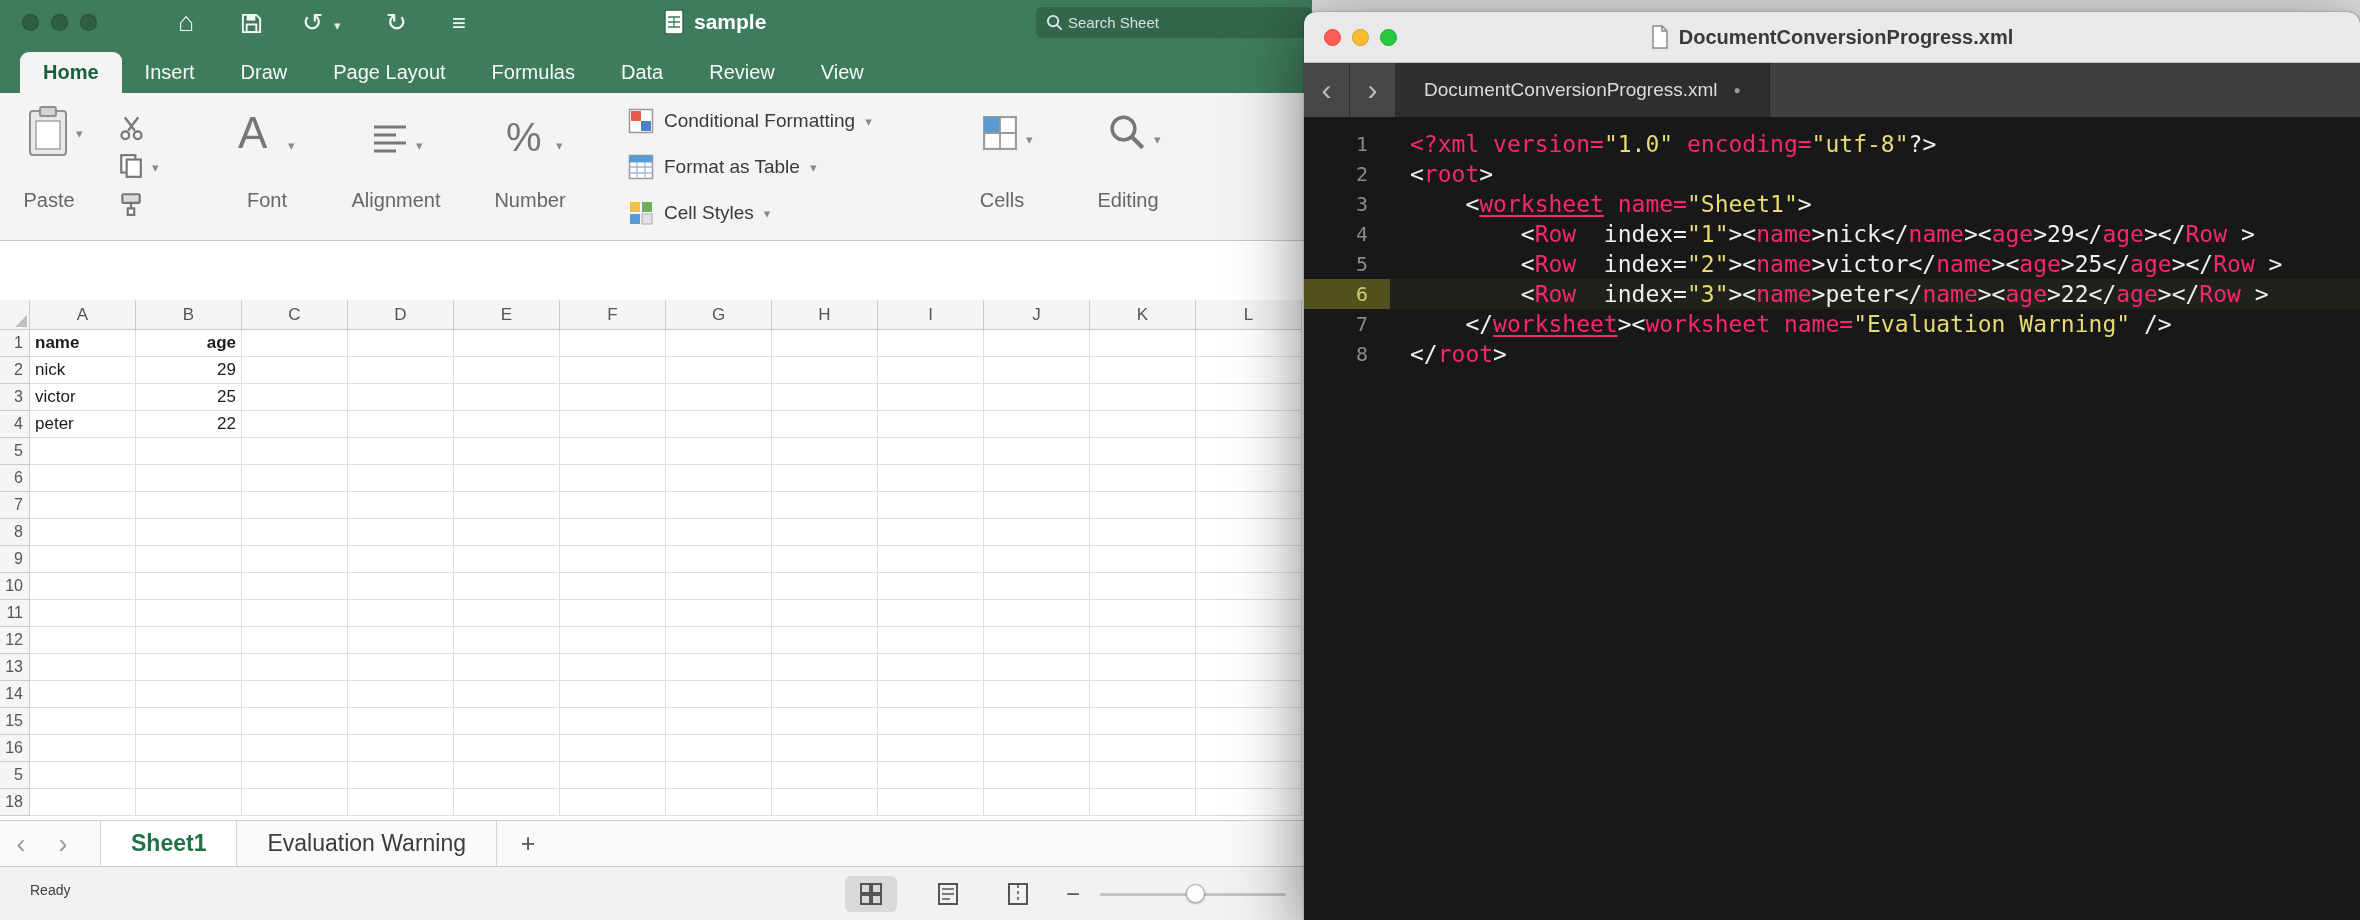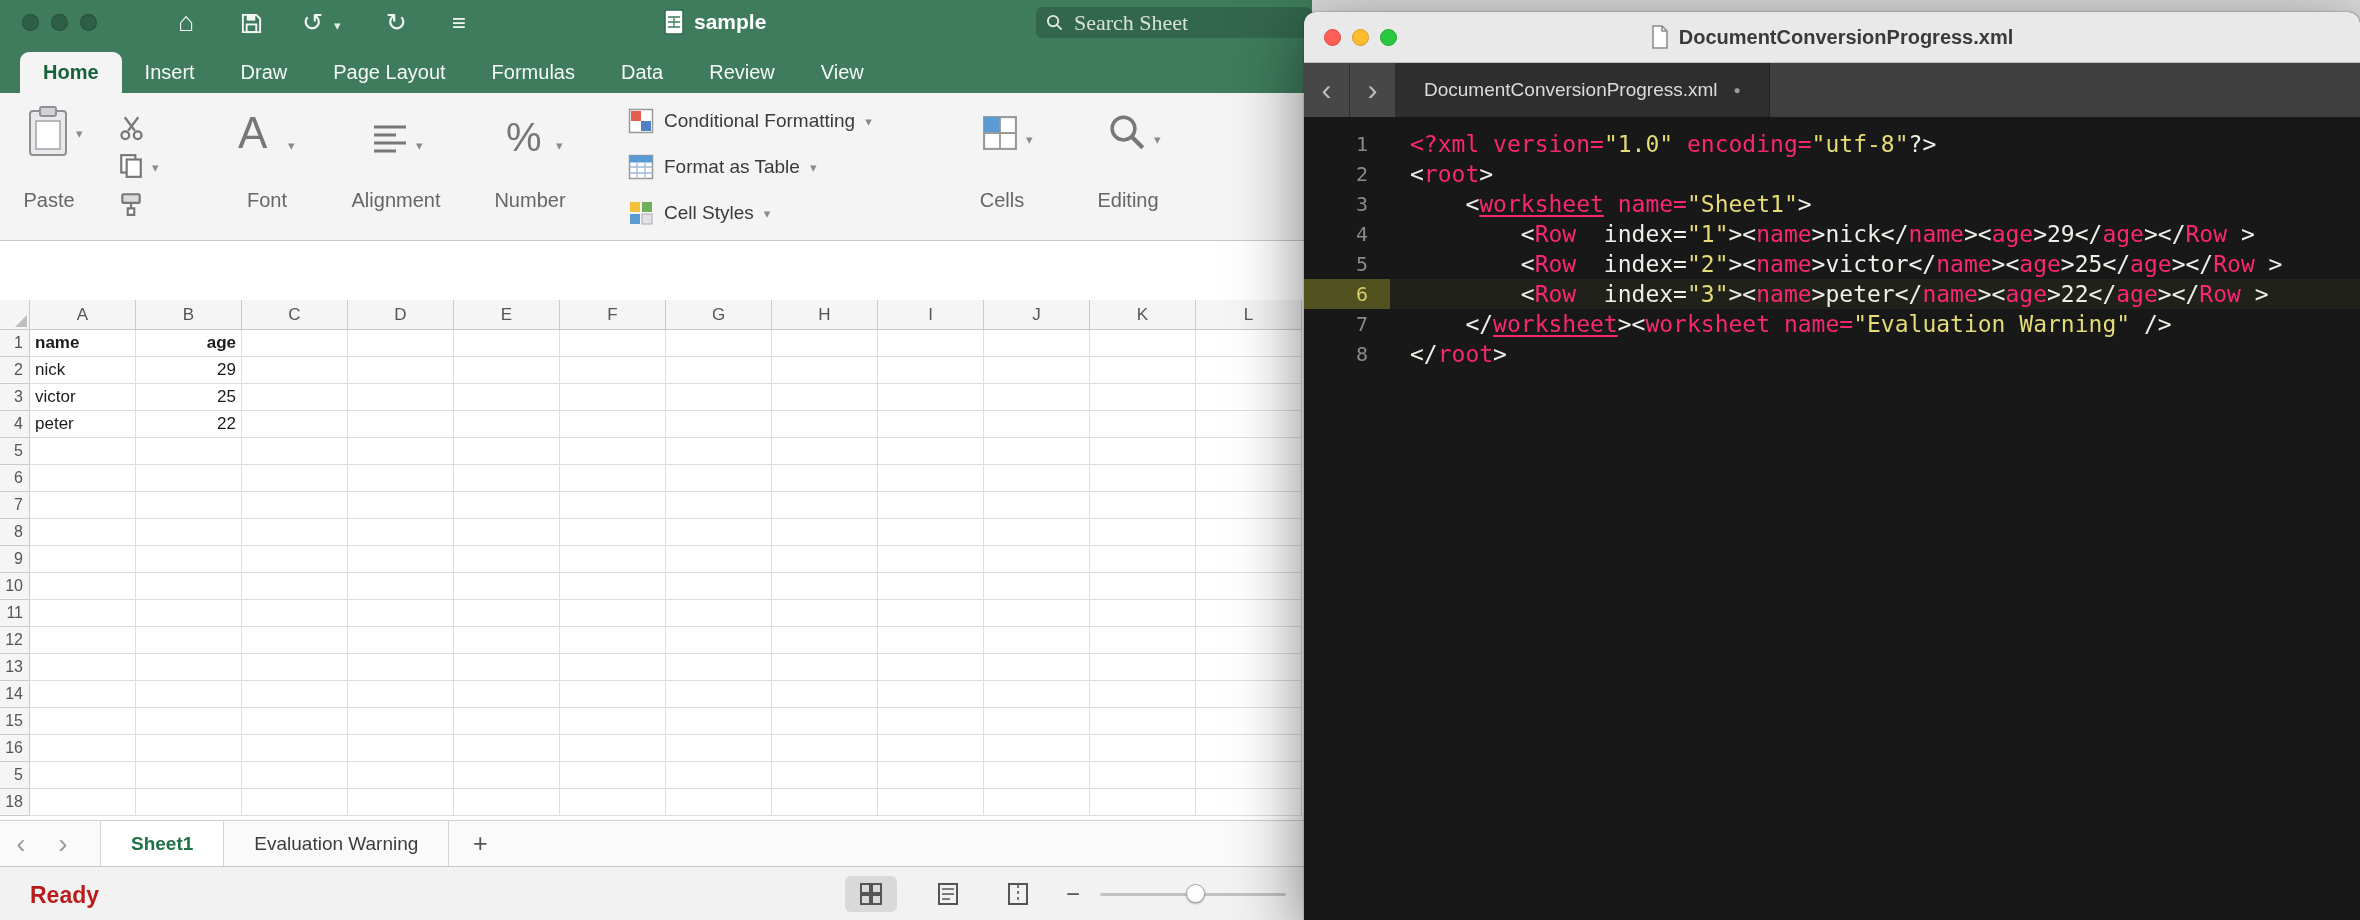--- a/index.html
+++ b/index.html
@@ -6,21 +6,21 @@
   html,body{width:2360px;height:920px;}
   body{position:relative;overflow:hidden;background:#dcdcdc;font-family:"Liberation Sans","DejaVu Sans",sans-serif;}
 
   
   .window-excel{position:absolute;left:0;top:0;width:1312px;height:920px;background:#fff;}
   .xl-top{position:absolute;left:0;top:0;right:0;height:93px;background:#3e7c5d;}
   .light{position:absolute;top:14px;width:17px;height:17px;border-radius:50%;background:rgba(0,0,0,.24);border:1px solid rgba(0,0,0,.18);}
   .tb-ic{position:absolute;color:#fff;opacity:.93;line-height:1;}
   .tb-caret{position:absolute;color:rgba(255,255,255,.85);font-size:13px;}
   .xl-title{position:absolute;left:664px;top:9px;display:flex;align-items:center;gap:10px;color:#fff;font-size:21px;font-weight:bold;}
-  .xl-search{position:absolute;left:1036px;top:7px;width:276px;height:31px;border-radius:6px;background:rgba(0,0,0,.17);display:flex;align-items:center;gap:11px;padding:0 10px;color:rgba(255,255,255,.8);font-size:22px;font-family:Liberation Serif, serif;}
+  .xl-search{position:absolute;left:1036px;top:7px;width:276px;height:31px;border-radius:6px;background:rgba(0,0,0,.17);display:flex;align-items:center;gap:5px;padding:0 10px;color:rgba(255,255,255,.8);font-size:15px;}
   .xl-tabs{position:absolute;left:0;top:45px;right:0;height:48px;display:flex;align-items:flex-end;padding-left:20px;}
   .xl-tab{height:41px;line-height:41px;padding:0 23px;color:rgba(255,255,255,.95);font-size:20px;}
   .xl-tab.active{background:#f4f4f5;color:#15613c;border-radius:9px 9px 0 0;font-weight:bold;}
 
   .xl-ribbon{position:absolute;left:0;top:93px;right:0;height:148px;background:#f4f4f5;border-bottom:1px solid #c8c8c8;}
   .rlabel{position:absolute;top:96px;font-size:20px;color:#666;text-align:center;}
   .caret{color:#8a8a8a;font-size:13px;line-height:1;}
   .abs{position:absolute;}
   .bigglyph{position:absolute;color:#777;line-height:1;}
   .cf-row{position:absolute;left:628px;height:32px;display:flex;align-items:center;gap:10px;font-size:19px;color:#3a3a3a;}
@@ -37,26 +37,26 @@
   .gh,.rh,.corner{background:#f5f5f6;border-right:1px solid #c9cbcd;border-bottom:1px solid #c9cbcd;color:#555;font-size:17px;display:flex;align-items:center;justify-content:center;}
   .rh{justify-content:flex-end;padding-right:6px;font-size:16px;}
   .corner{position:relative;}
   .corner:after{content:"";position:absolute;right:2px;bottom:2px;border-left:12px solid transparent;border-bottom:12px solid #bfbfbf;}
   .cell{background:#fff;border-right:1px solid #dcdee0;border-bottom:1px solid #dcdee0;font-size:17px;color:#1b1b1b;display:flex;align-items:center;padding:0 5px;overflow:hidden;}
   .cell.b{font-weight:bold;}
   .cell.r{justify-content:flex-end;}
 
   .xl-sheetbar{position:absolute;left:0;top:820px;width:1312px;height:46px;background:#fafafa;border-top:1px solid #cfcfcf;display:flex;align-items:stretch;}
   .sh-nav{width:42px;display:flex;align-items:center;justify-content:center;color:#9b9b9b;font-size:28px;}
-  .sh-tab{display:flex;align-items:center;padding:0 30px;font-size:19px;color:#3c3c3c;border-right:1px solid #d4d4d4;}
+  .sh-tab{display:flex;align-items:center;padding:0 30px;font-size:23px;color:#3c3c3c;border-right:1px solid #d4d4d4;}
   .sh-tab.active{background:#fff;color:#1f7246;font-weight:bold;border-left:1px solid #d4d4d4;}
   .sh-add{width:62px;display:flex;align-items:center;justify-content:center;font-size:25px;color:#555;}
 
   .xl-statusbar{position:absolute;left:0;top:866px;width:1312px;height:54px;background:#f2f2f3;border-top:1px solid #c9c9c9;}
-  .st-ready{position:absolute;left:30px;top:15px;font-size:23px;color:#b91c1c;font-weight:bold;}
+  .st-ready{position:absolute;left:30px;top:15px;font-size:14px;color:#404040;}
   .viewbtn{position:absolute;top:9px;width:52px;height:36px;border-radius:6px;display:flex;align-items:center;justify-content:center;}
   .viewbtn.on{background:#d9d9d9;}
   .zoom-minus{position:absolute;left:1066px;top:13px;font-size:24px;color:#555;}
   .zoom-track{position:absolute;left:1100px;top:26px;width:186px;height:3px;background:#c2c2c2;border-radius:2px;}
   .zoom-knob{position:absolute;left:1186px;top:17px;width:19px;height:19px;border-radius:50%;background:#fdfdfd;border:1px solid #a6a6a6;box-shadow:0 1px 2px rgba(0,0,0,.3);}
 
   
   .window-editor{position:absolute;left:1304px;top:12px;width:1056px;height:908px;border-radius:12px 12px 0 0;overflow:hidden;display:flex;flex-direction:column;background:#181818;box-shadow:0 18px 70px rgba(0,0,0,.5),0 0 2px rgba(0,0,0,.4);}
   .ed-titlebar{flex:0 0 51px;background:#e9e9e9;border-bottom:1px solid #bfbfbf;position:relative;display:flex;align-items:center;justify-content:center;gap:10px;}
   .ed-lights{position:absolute;left:20px;top:17px;display:flex;gap:11px;}

